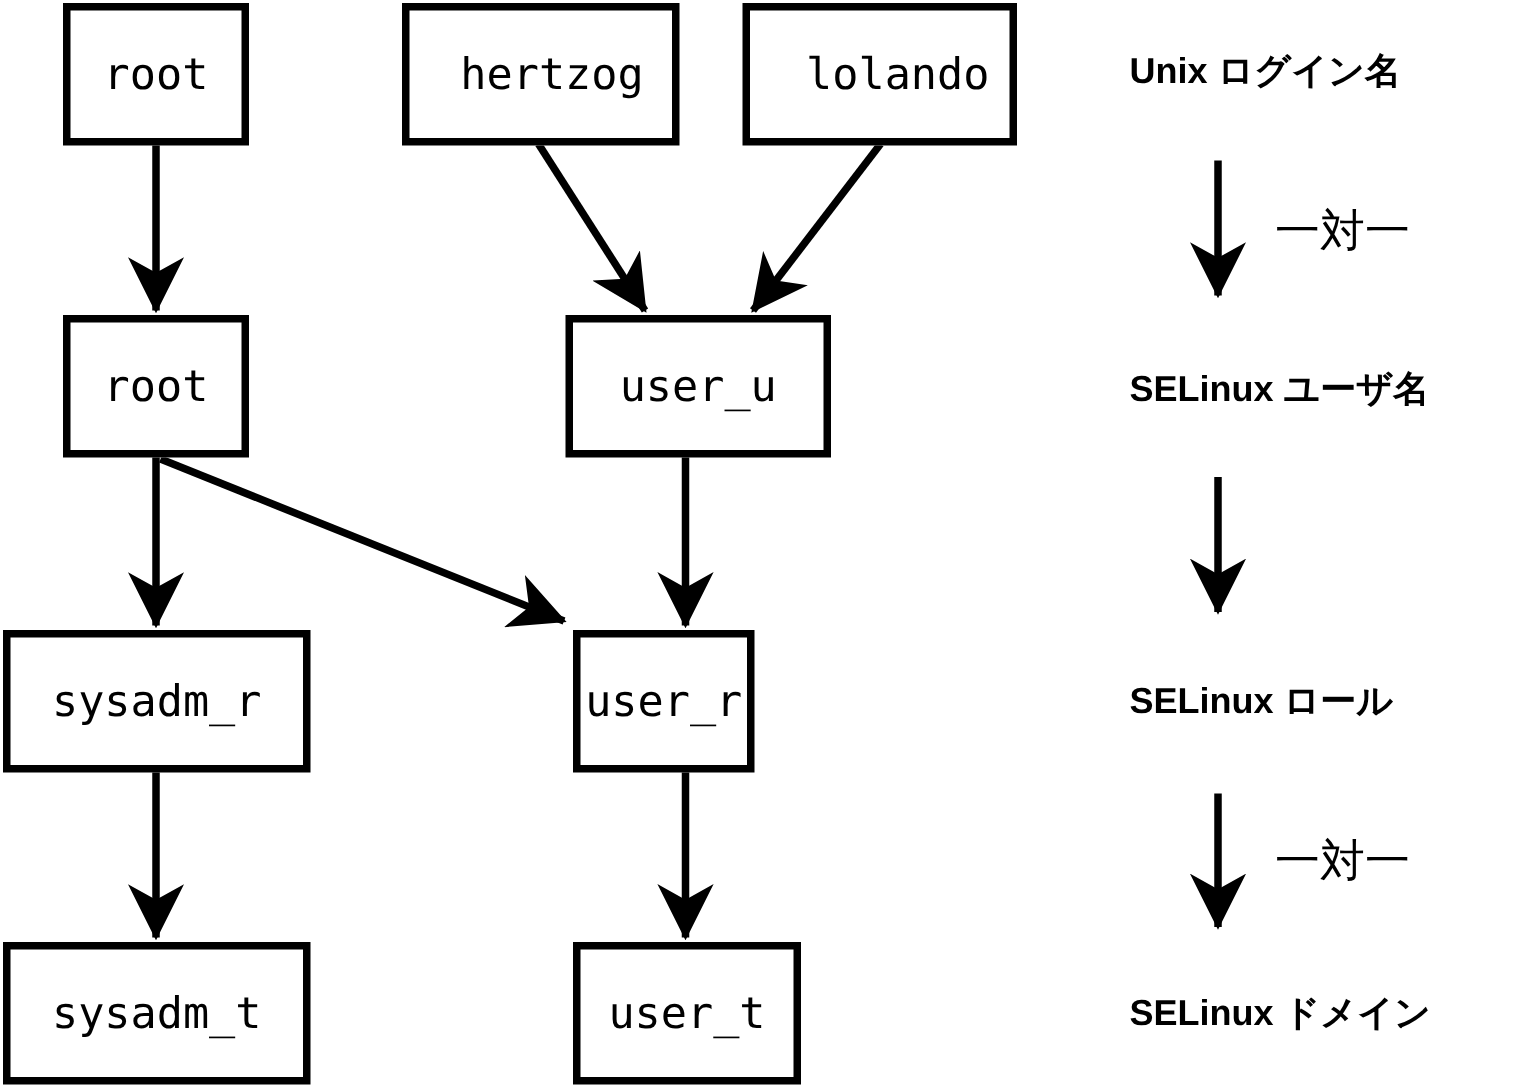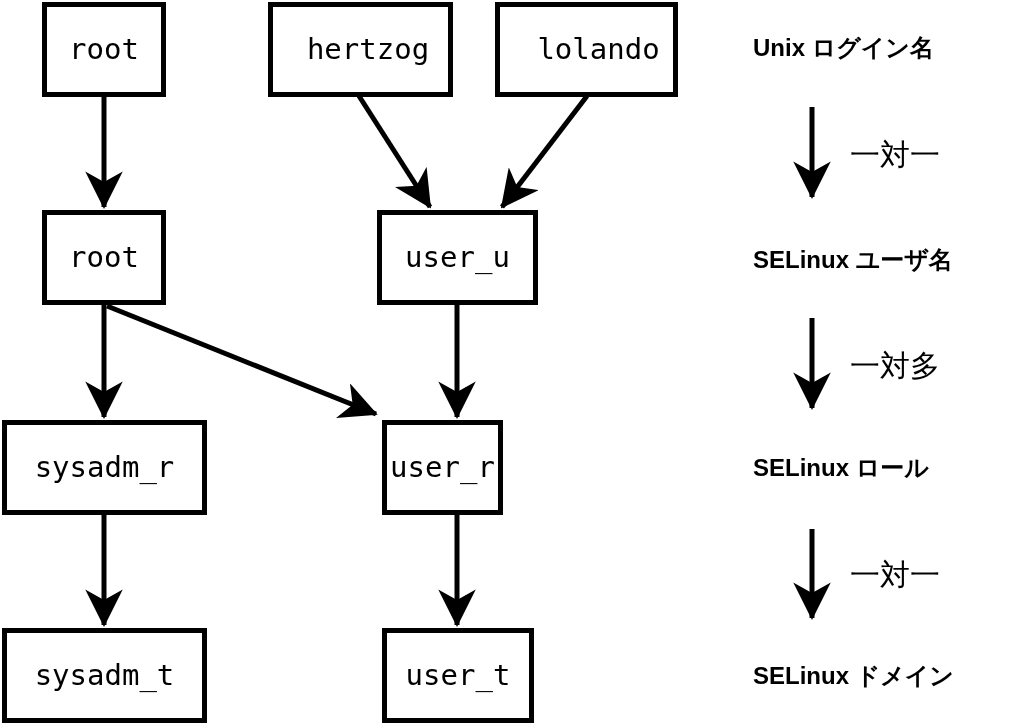--- a/index.html
+++ b/index.html
@@ -85,39 +85,38 @@
   <div class="node" style="left:268px; top:2px;   width:185px; height:95px;padding-left:15px;">
     <span>hertzog</span>
   </div>
   <div class="node" style="left:495px; top:2px;   width:183px; height:95px;padding-left:24px;">
     <span>lolando</span>
   </div>
 
   <div class="node" style="left:42px;  top:210px; width:124px; height:95px;">
     <span>root</span>
   </div>
-  <div class="node" style="left:377px; top:210px; width:161px; height:95px;">
+  <div class="node" style="left:377px; top:210px; width:177px; height:95px;">
     <span>user_u</span>
   </div>
 
   <div class="node" style="left:2px;   top:420px; width:205px; height:95px;">
     <span>sysadm_r</span>
   </div>
   <div class="node" style="left:382px; top:420px; width:121px; height:95px;">
     <span>user_r</span>
   </div>
 
   <div class="node" style="left:382px; top:628px; width:152px; height:95px;">
     <span>user_t</span>
   </div>
   <div class="node" style="left:2px;   top:628px; width:205px; height:95px;">
     <span>sysadm_t</span>
   </div>
 
   <div class="legend-level" style="left:753px; top:30px;">Unix ログイン名</div>
   <div class="legend-rel" style="left:850px; top:137px;">一対一</div>
   <div class="legend-level" style="left:753px; top:242px;">SELinux ユーザ名</div>
-  <div class="legend-rel" style="left:850px; top:348px;">一対多</div>
   <div class="legend-level" style="left:753px; top:450px;">SELinux ロール</div>
   <div class="legend-rel" style="left:850px; top:557px;">一対一</div>
   <div class="legend-level" style="left:753px; top:658px;">SELinux ドメイン</div>
 
 </div>
 
 </body></html>

